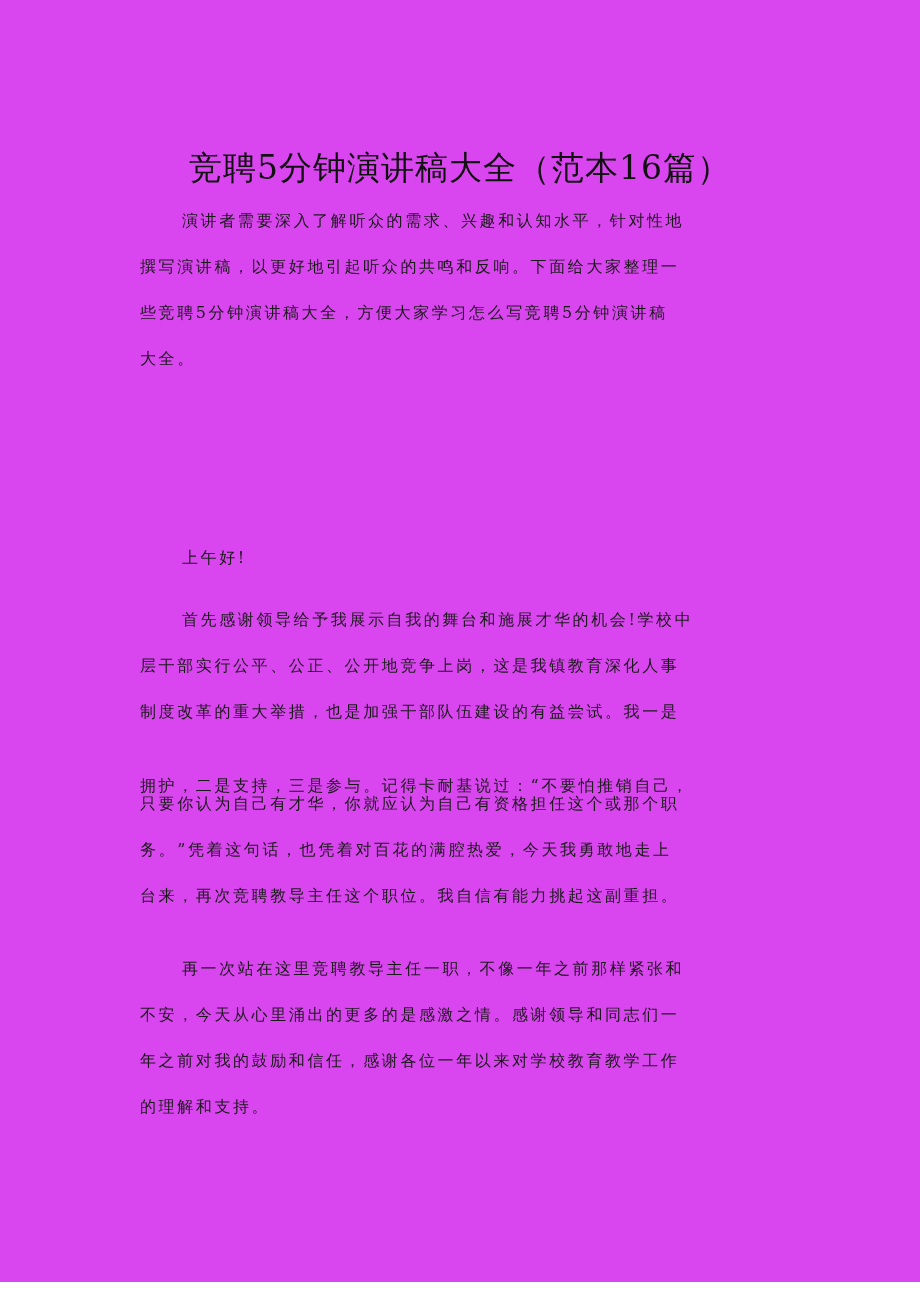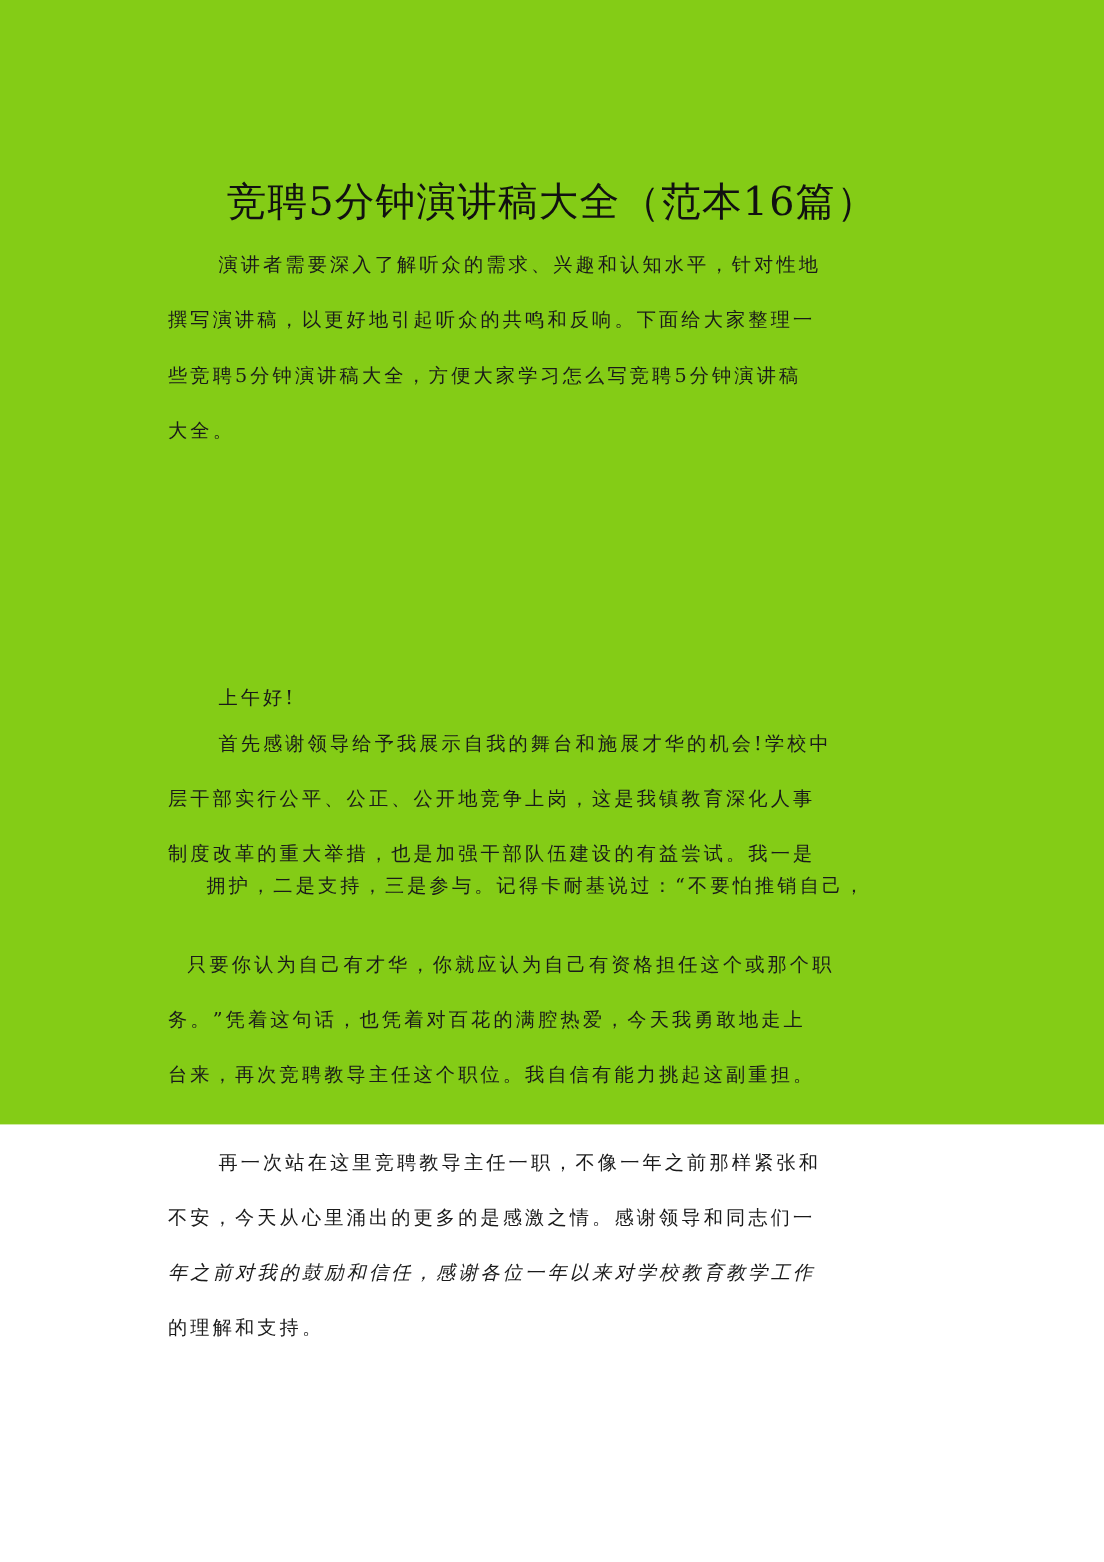--- a/index.html
+++ b/index.html
@@ -13,22 +13,22 @@
       position: relative;
       overflow: hidden;
       font-family: "DejaVu Serif", "Liberation Serif", serif;
       color: #111111;
     }
     .page {
       position: absolute;
       left: 0;
       top: 0;
       width: 920px;
-      height: 937px;
-      background: #84cc16;
+      height: 1282px;
+      background: #d946ef;
     }
     .title {
       position: absolute;
       left: 0;
       width: 920px;
       top: 146px;
       text-align: center;
       font-size: 33px;
       font-weight: normal;
       line-height: 44px;
@@ -59,32 +59,32 @@
 
   <div>
     <div class="line indent" style="top:207px;">演讲者需要深入了解听众的需求、兴趣和认知水平，针对性地</div>
     <div class="line" style="top:253px;">撰写演讲稿，以更好地引起听众的共鸣和反响。下面给大家整理一</div>
     <div class="line" style="top:299px;">些竞聘5分钟演讲稿大全，方便大家学习怎么写竞聘5分钟演讲稿</div>
     <div class="line" style="top:345px;">大全。</div>
   </div>
 
 
 
-  <div class="line indent" style="top:568px;">上午好!</div>
+  <div class="line indent" style="top:544px;">上午好!</div>
 
   <div>
     <div class="line indent" style="top:606px;">首先感谢领导给予我展示自我的舞台和施展才华的机会!学校中</div>
     <div class="line" style="top:652px;">层干部实行公平、公正、公开地竞争上岗，这是我镇教育深化人事</div>
     <div class="line" style="top:698px;text-align:center;">制度改革的重大举措，也是加强干部队伍建设的有益尝试。我一是</div>
-    <div class="line" style="top:724px;margin-left:32px;">拥护，二是支持，三是参与。记得卡耐基说过：“不要怕推销自己，</div>
-    <div class="line" style="top:790px;margin-left:16px;">只要你认为自己有才华，你就应认为自己有资格担任这个或那个职</div>
+    <div class="line" style="top:772px;">拥护，二是支持，三是参与。记得卡耐基说过：“不要怕推销自己，</div>
+    <div class="line" style="top:790px;">只要你认为自己有才华，你就应认为自己有资格担任这个或那个职</div>
     <div class="line" style="top:836px;">务。”凭着这句话，也凭着对百花的满腔热爱，今天我勇敢地走上</div>
     <div class="line" style="top:882px;">台来，再次竞聘教导主任这个职位。我自信有能力挑起这副重担。</div>
   </div>
 
   <div>
     <div class="line indent" style="top:955px;">再一次站在这里竞聘教导主任一职，不像一年之前那样紧张和</div>
     <div class="line" style="top:1001px;">不安，今天从心里涌出的更多的是感激之情。感谢领导和同志们一</div>
-    <div class="line" style="top:1047px;font-style:italic;">年之前对我的鼓励和信任，感谢各位一年以来对学校教育教学工作</div>
+    <div class="line" style="top:1047px;">年之前对我的鼓励和信任，感谢各位一年以来对学校教育教学工作</div>
     <div class="line" style="top:1093px;">的理解和支持。</div>
   </div>
 
 </div>
 
 </body></html>

